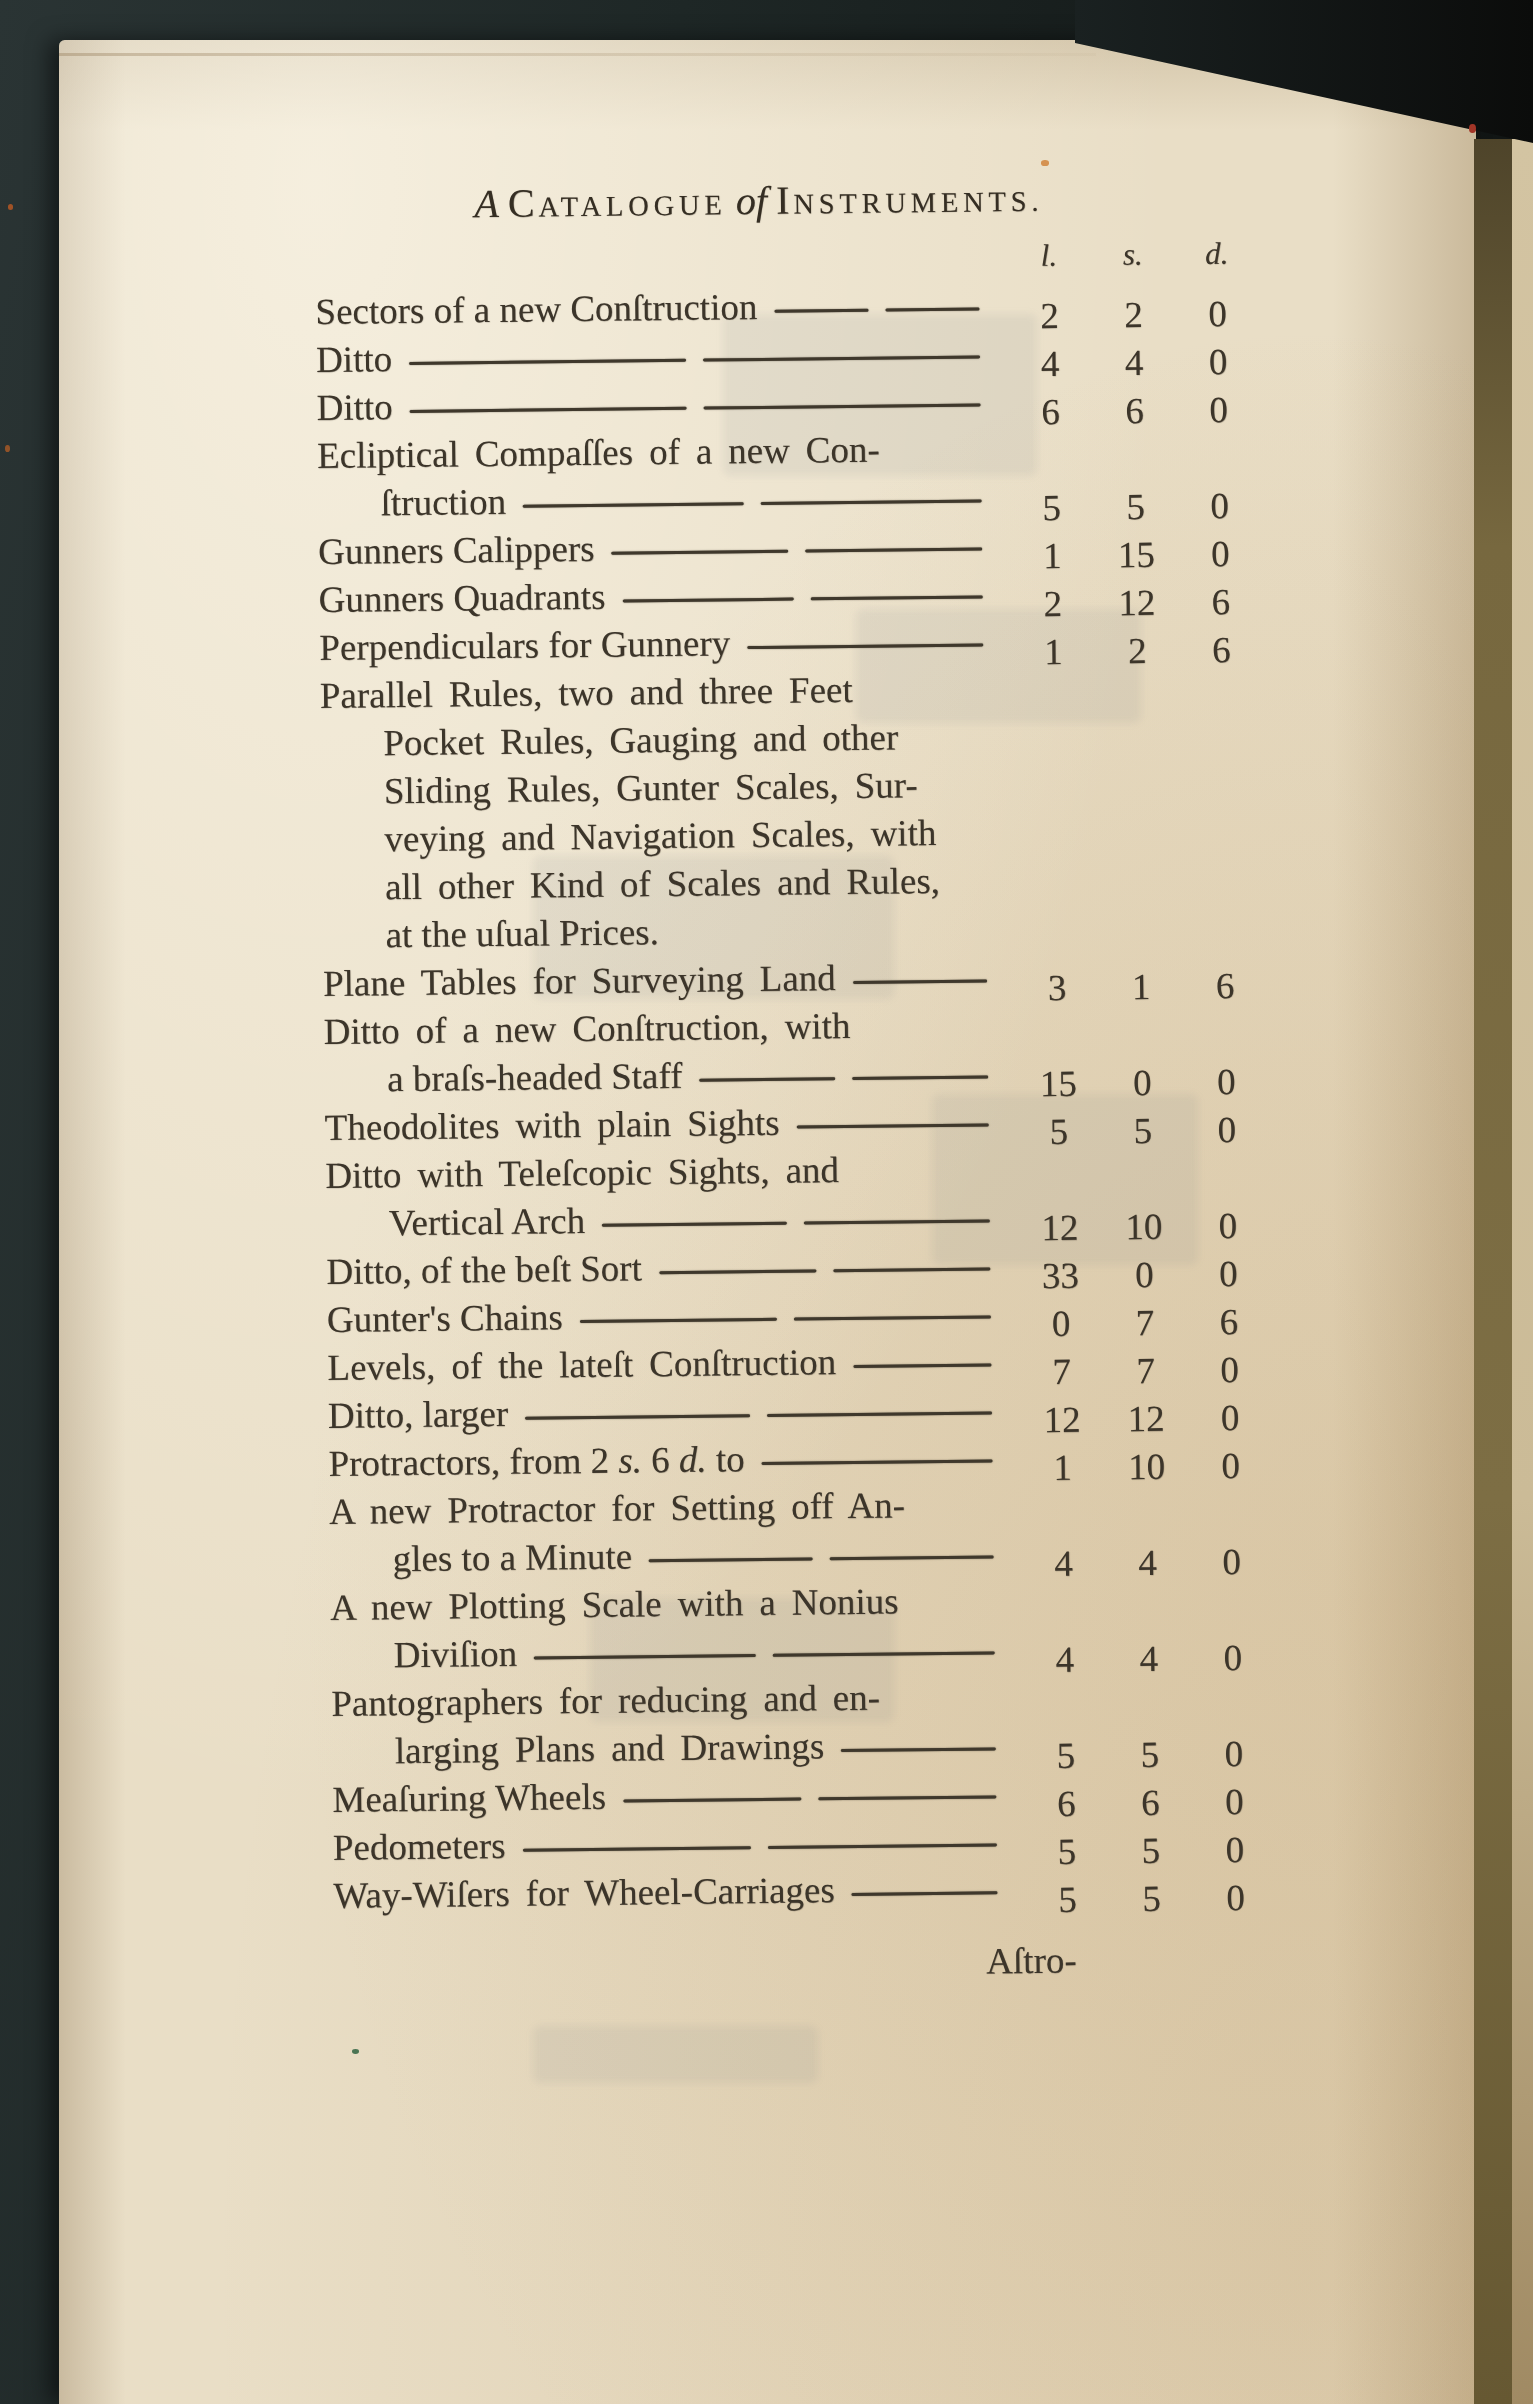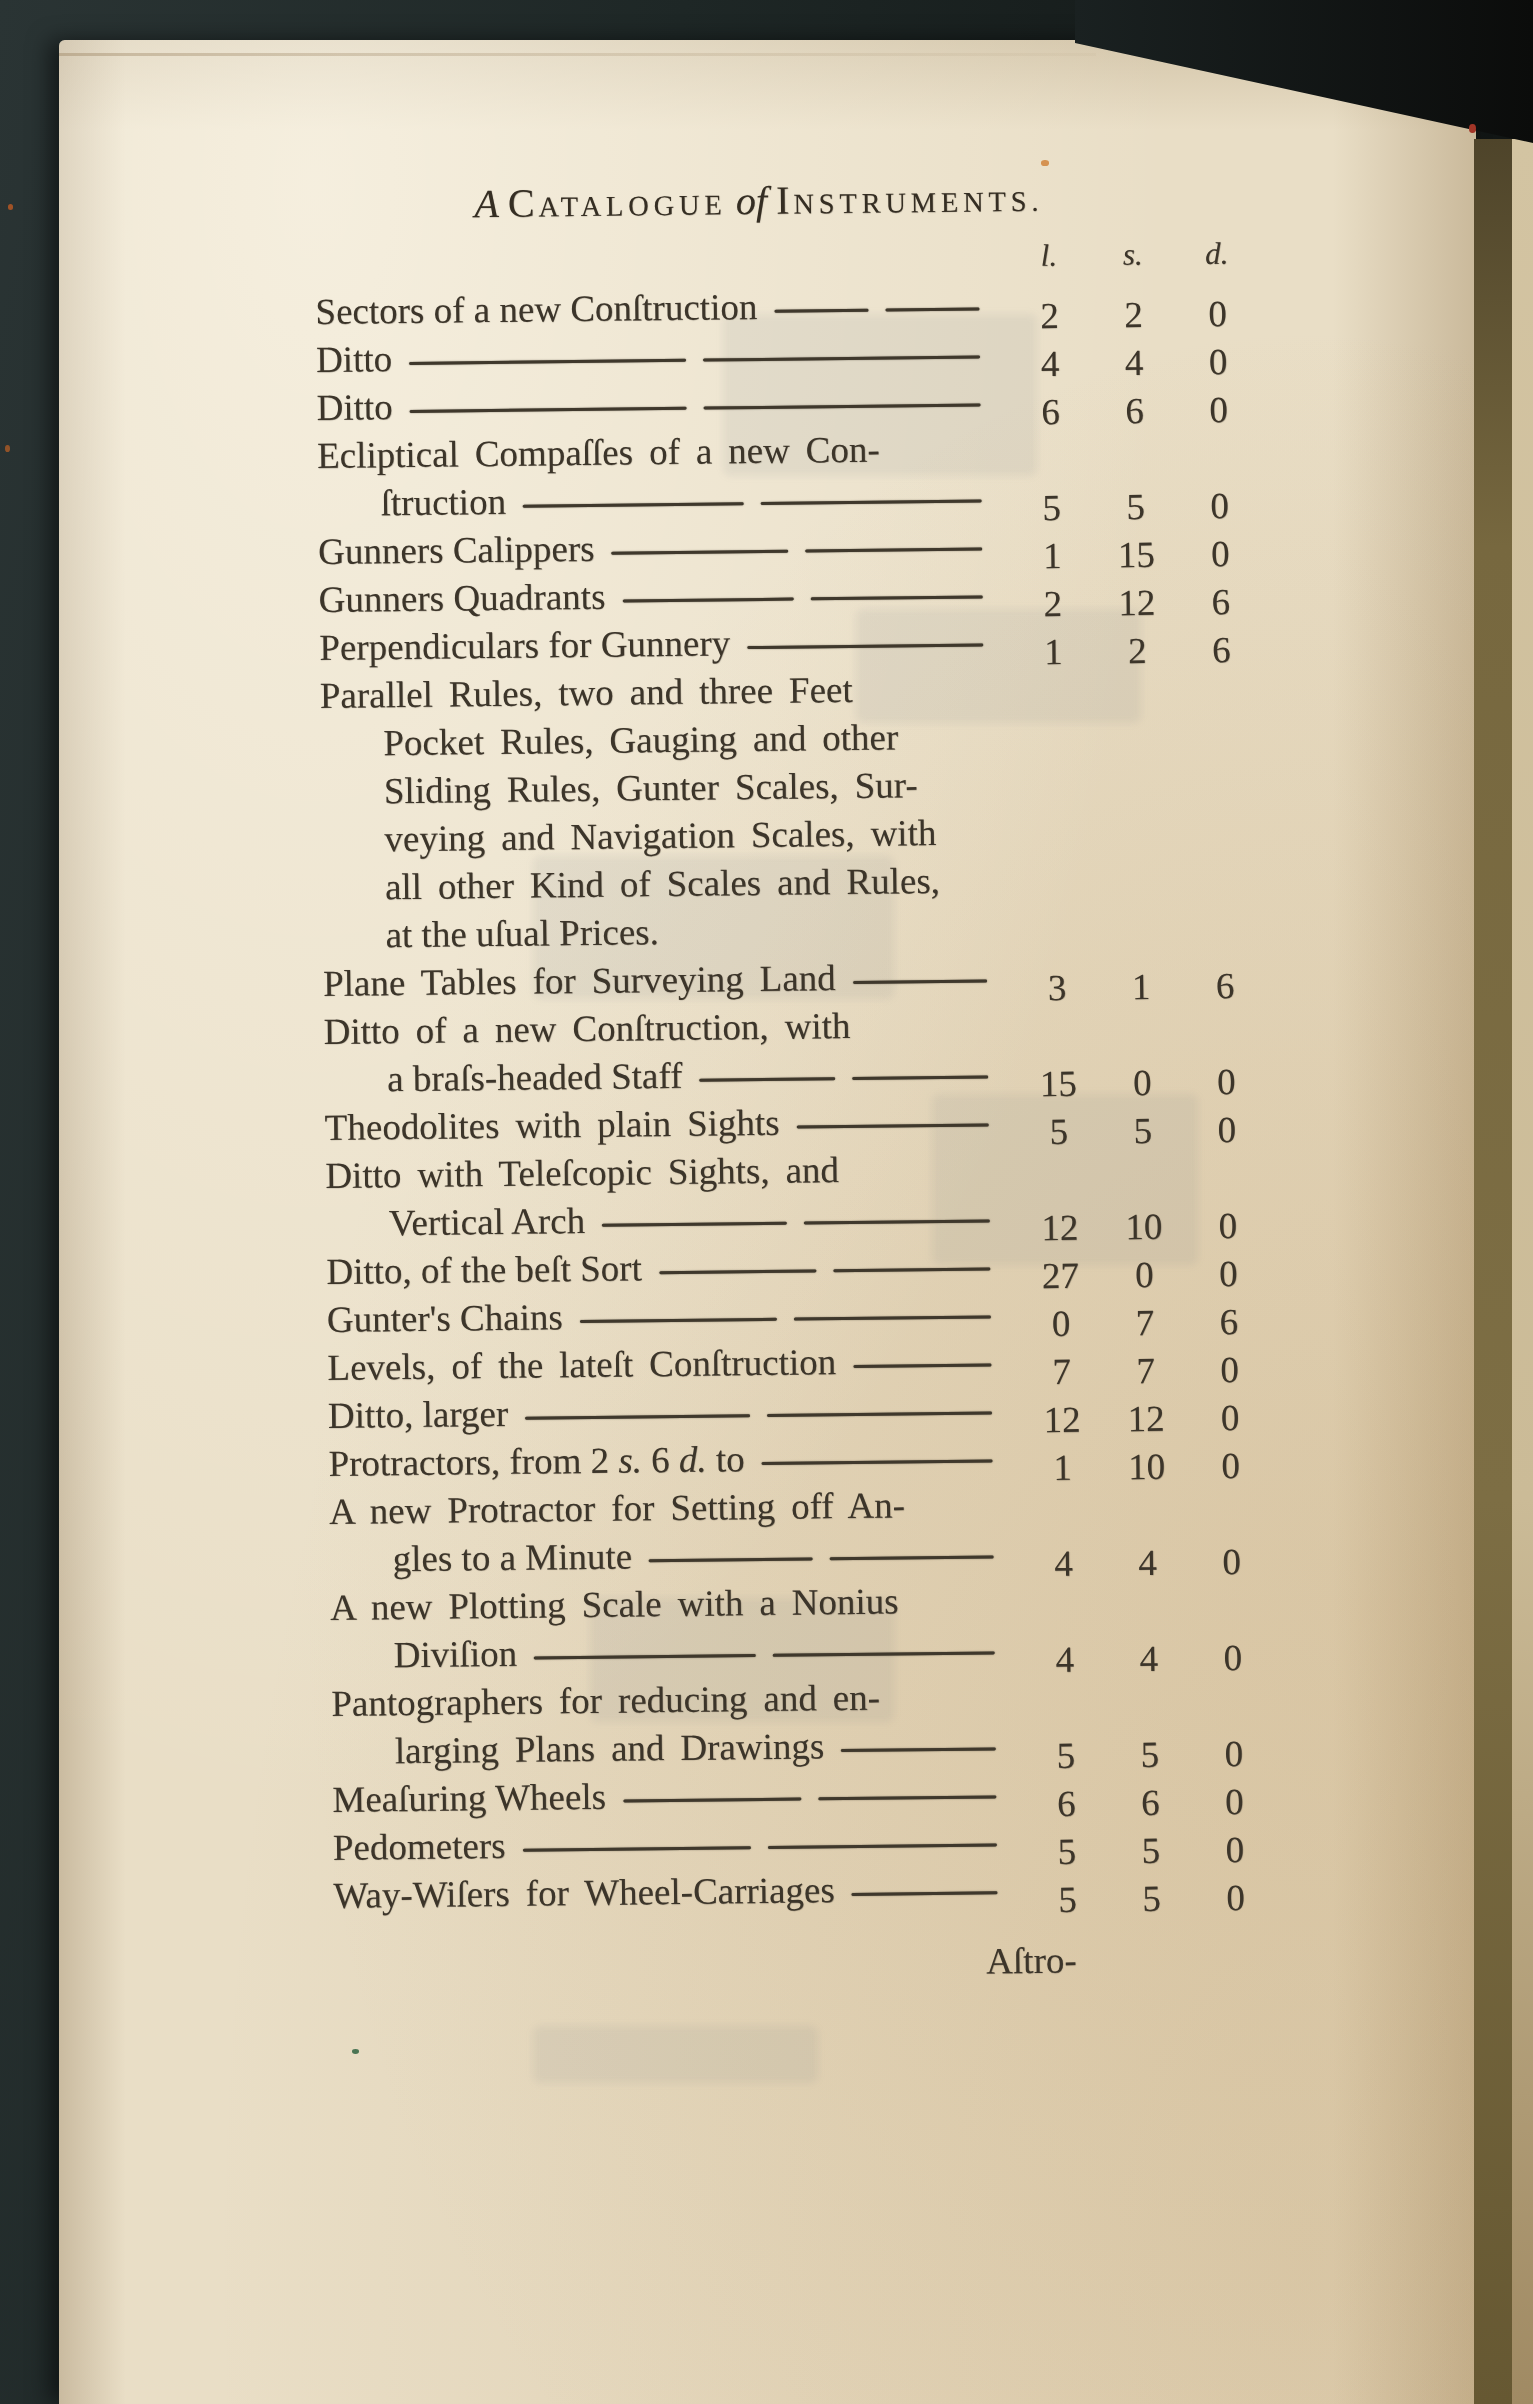--- a/index.html
+++ b/index.html
@@ -255,21 +255,21 @@
             <span class="price-cell">0</span>
           </div>
         </div>
         <div class="entry">
           <div class="line">
             <span class="line-text">Ditto, of the beſt Sort</span>
             <span class="dash-fill">
               <span class="dash-seg"></span>
               <span class="dash-seg"></span>
             </span>
-            <span class="price-cell">27</span>
+            <span class="price-cell">33</span>
             <span class="price-cell">0</span>
             <span class="price-cell">0</span>
           </div>
         </div>
         <div class="entry">
           <div class="line">
             <span class="line-text">Gunter's Chains</span>
             <span class="dash-fill">
               <span class="dash-seg"></span>
               <span class="dash-seg"></span>

